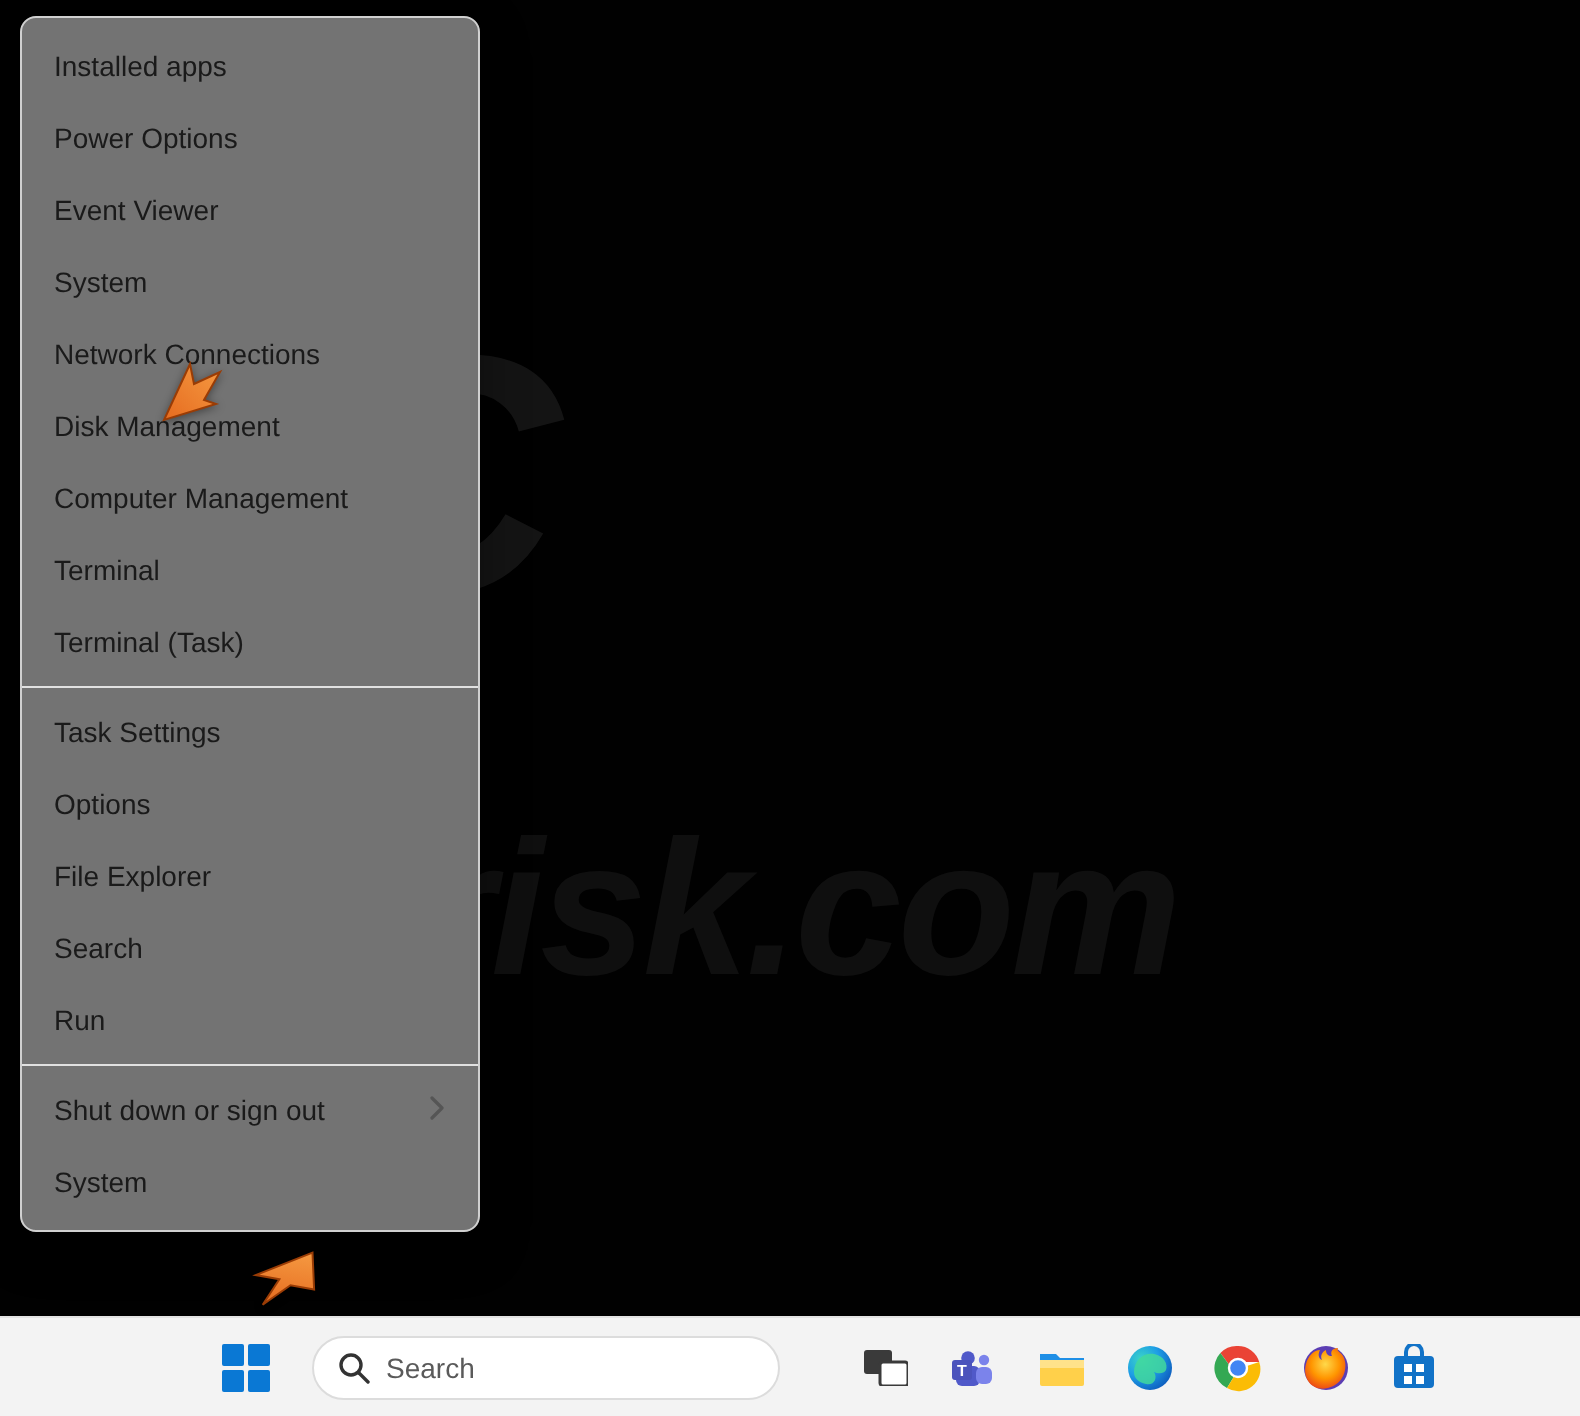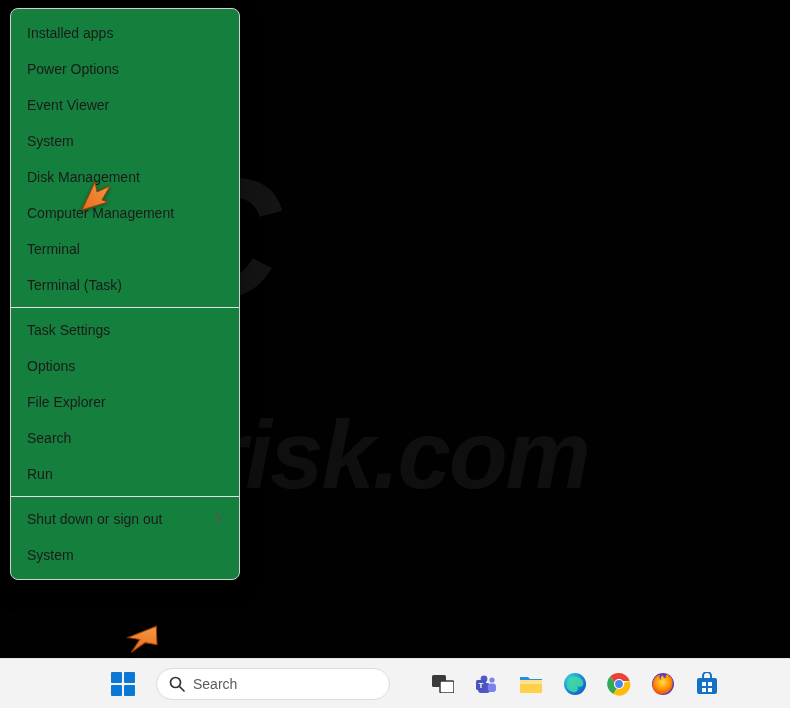--- a/index.html
+++ b/index.html
@@ -28,21 +28,21 @@
     letter-spacing: -2px;
     white-space: nowrap;
     pointer-events: none;
     user-select: none;
   }
 
   
   .winx-menu {
     position: absolute; left: 10px; top: 8px;
     width: 230px;
-    background: #15803d;
+    background: #737373;
     border: 1px solid #d0d0d0;
     border-radius: 8px;
     box-shadow: 0 8px 24px rgba(0,0,0,0.35);
     padding: 4px 0;
   }
   .winx-group { padding: 2px 0; }
   .winx-item {
     display: flex; align-items: center; justify-content: space-between;
     height: 36px;
     padding: 0 16px;
@@ -110,20 +110,23 @@
     <div class="winx-item">
         <span>Power Options</span>
       </div>
     <div class="winx-item">
         <span>Event Viewer</span>
       </div>
     <div class="winx-item">
         <span>System</span>
       </div>
     <div class="winx-item">
+        <span>Network Connections</span>
+      </div>
+    <div class="winx-item">
         <span>Disk Management</span>
       </div>
     <div class="winx-item">
         <span>Computer Management</span>
       </div>
     <div class="winx-item">
         <span>Terminal</span>
       </div>
     <div class="winx-item">
         <span>Terminal (Task)</span>

